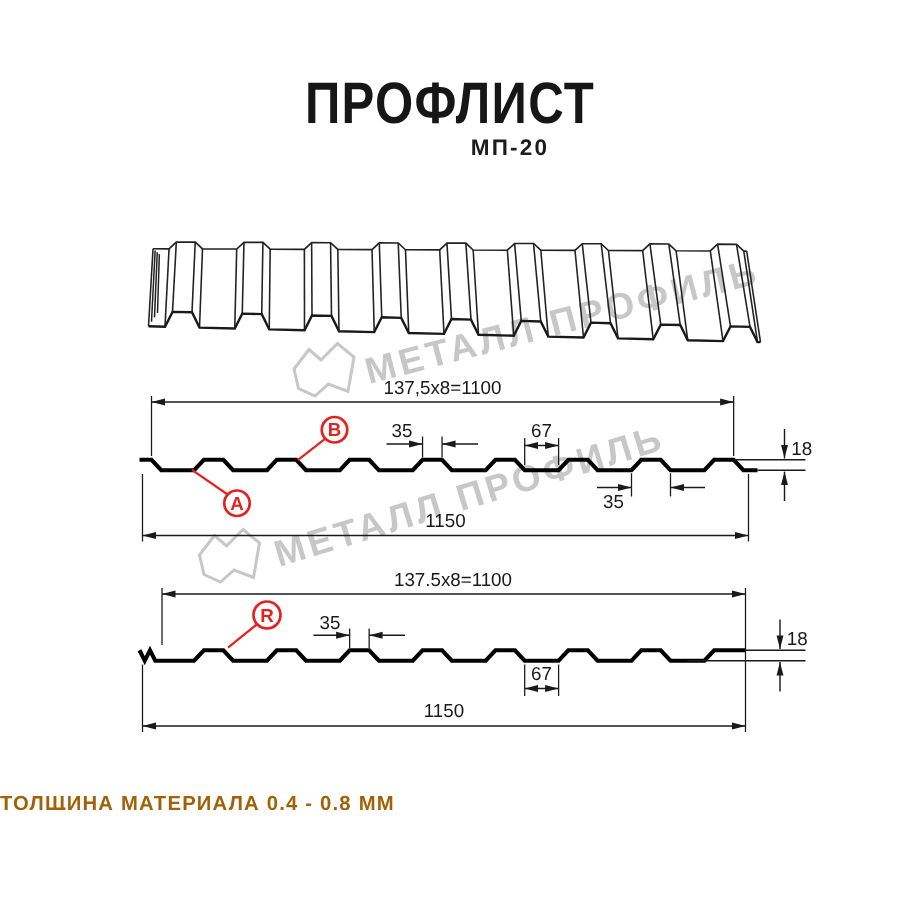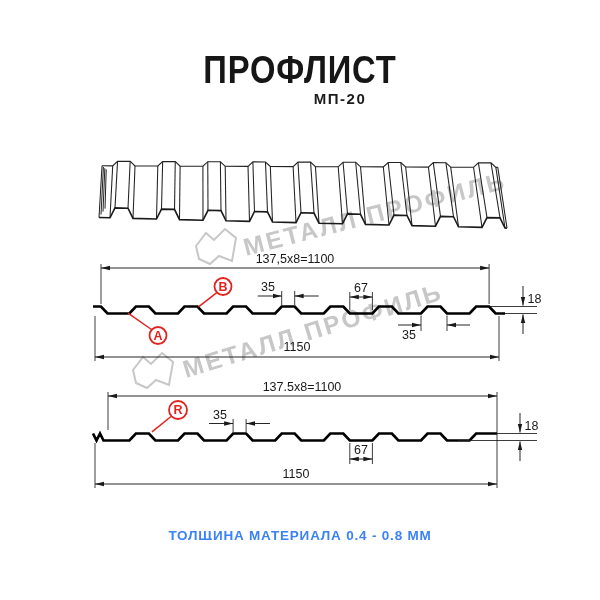--- a/index.html
+++ b/index.html
@@ -3,22 +3,22 @@
 <meta charset="utf-8">
 <style>
   html,body{margin:0;padding:0;background:#fff;}
   #page{position:relative;width:600px;height:540px;background:#ffffff;overflow:hidden;
         font-family:"Liberation Sans",sans-serif;}
   #title{position:absolute;top:48px;left:0;width:600px;text-align:center;
          font-size:39px;font-weight:bold;color:#161616;letter-spacing:1px;
          transform:scaleX(0.84);transform-origin:50% 50%;}
   #subtitle{position:absolute;top:90px;left:0;width:600px;text-align:center;
          font-size:15px;font-weight:bold;color:#1c1c1c;letter-spacing:1.5px;padding-left:40px;}
-  #caption{position:absolute;top:528px;left:0;width:600px;text-align:center;
-         font-size:13.5px;font-weight:bold;color:#3b82f6;letter-spacing:0.8px;}
+  #caption{position:absolute;top:528px;left:0;width:600px;
+         font-size:13.5px;font-weight:bold;color:#a16207;letter-spacing:0.8px;}
   svg text{font-family:"Liberation Sans",sans-serif;}
 </style>
 </head>
 <body>
 
 <div id="page">
   <div id="title">ПРОФЛИСТ</div>
   <div id="subtitle">МП-20</div>
   <svg id="dwg" width="600" height="600" viewBox="0 0 600 600">
       <defs>

